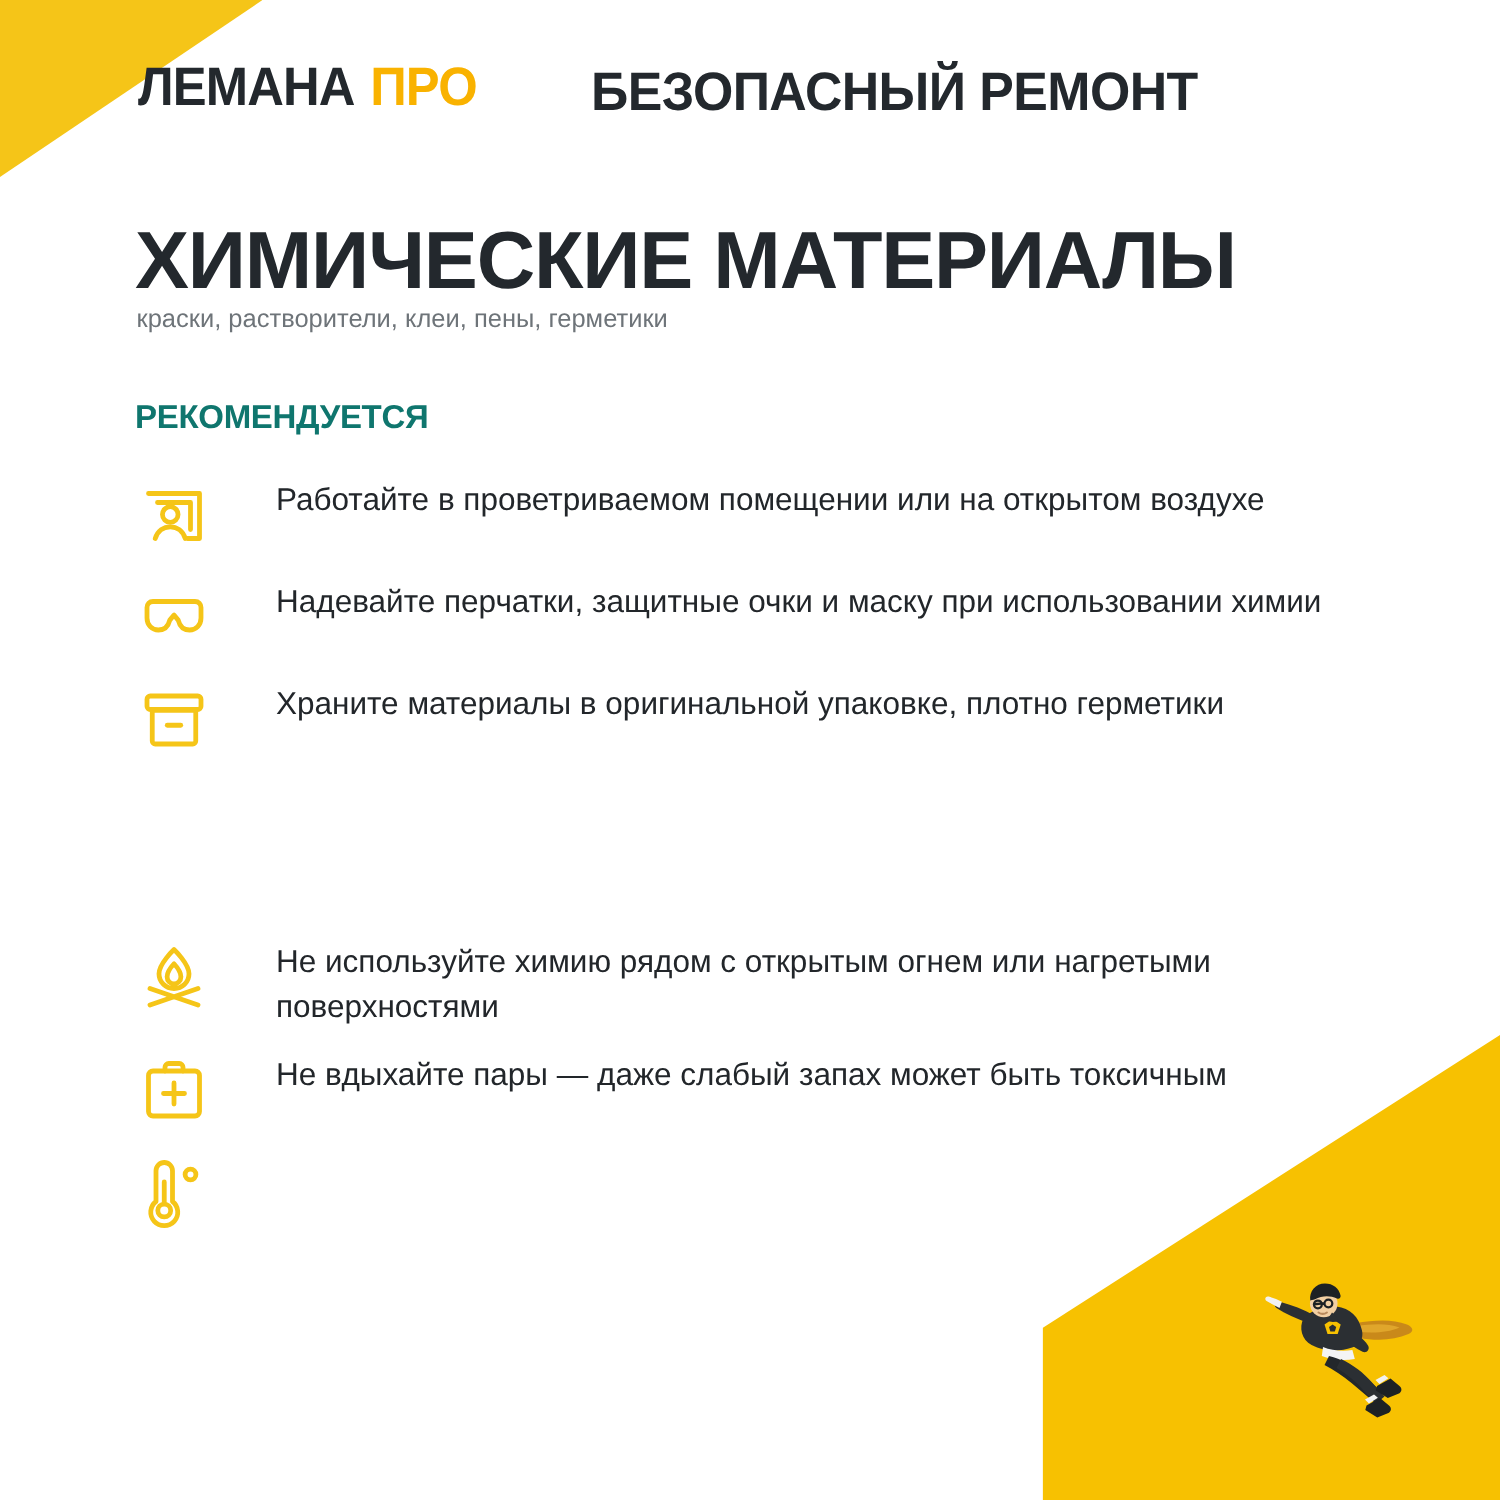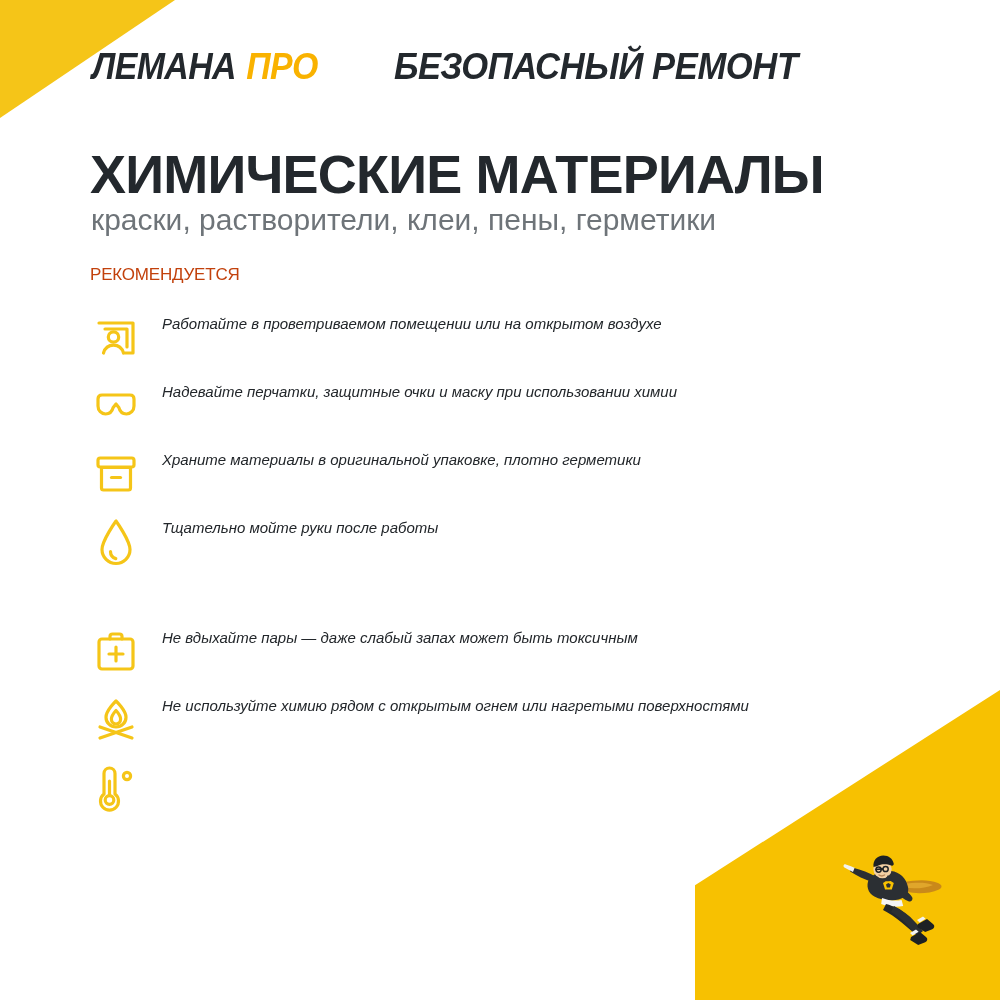--- a/index.html
+++ b/index.html
@@ -37,22 +37,21 @@
   }
 
   
   .header {
     position: absolute;
     top: 40px;
     left: 92px;
     right: 60px;
     height: 54px;
     display: flex;
-    align-items: center;
-    font-style: italic;
+    align-items: flex-start;
   }
   .logo {
     display: flex;
     align-items: baseline;
     font-weight: 700;
     font-size: 36px;
     letter-spacing: -0.6px;
     line-height: 1;
     white-space: nowrap;
     transform: scaleX(0.94);
@@ -80,60 +79,59 @@
     font-size: 54px;
     font-weight: 700;
     letter-spacing: -0.8px;
     color: #23282d;
     white-space: nowrap;
   }
   .page-subtitle {
     position: absolute;
     top: 203px;
     left: 91px;
-    font-size: 30px;
+    font-size: 17px;
     font-weight: 400;
     color: #6e7479;
     white-space: nowrap;
   }
 
   
   .section { position: absolute; left: 90px; }
   .section-heading {
-    font-size: 17px;
-    font-weight: 400;
+    font-size: 22px;
+    font-weight: 700;
     letter-spacing: -0.2px;
-    color: #c2410c;
+    color: #0f766e;
     margin: 0 0 23px 0;
     white-space: nowrap;
   }
 
   .item {
     display: flex;
     align-items: flex-start;
     margin-bottom: 10px;
   }
   .item-icon {
     flex: 0 0 52px;
     width: 52px;
     height: 56px;
     display: flex;
     align-items: center;
     justify-content: center;
     margin-top: 2px;
   }
   .item-icon svg { display: block; }
   .item-text {
-    margin-left: 20px;
-    font-size: 15px;
+    margin-left: 42px;
+    font-size: 21px;
     line-height: 1.42;
     color: #22262a;
     max-width: 700px;
     padding-top: 5px;
-    font-style: italic;
   }
 
   
   .mascot {
     position: absolute;
     right: 28px;
     bottom: 42px;
     width: 160px;
     height: 120px;
   }
@@ -185,53 +183,44 @@
       <span class="item-icon">
         <svg width="46" height="42" viewBox="0 0 46 42" fill="none" stroke="#f5c518" stroke-width="3.2" stroke-linecap="round" stroke-linejoin="round">
           <rect x="5" y="5" width="36" height="9" rx="2.2"></rect>
           <path d="M8.5 14.5h29V35a2 2 0 0 1-2 2h-25a2 2 0 0 1-2-2z"></path>
           <path d="M18.5 24.5h9"></path>
         </svg>
       </span>
       <span class="item-text">Храните материалы в оригинальной упаковке, плотно герметики</span>
     </div>
 
-    <div class="item">
-      <span class="item-icon">
-        <svg width="38" height="48" viewBox="0 0 38 48" fill="none" stroke="#f5c518" stroke-width="3.2" stroke-linecap="round" stroke-linejoin="round">
-          <path d="M19 3C19 3 5 22.5 5 31.5A14 14 0 0 0 33 31.5C33 22.5 19 3 19 3z"></path>
-          <path d="M13.5 33.5c0 3.4 2.2 6.2 5.3 7.1"></path>
-        </svg>
-      </span>
-      <span class="item-text">Тщательно мойте руки после работы</span>
-    </div>
   </div>
 
   <div class="section" style="top:622px;">
+
+    <div class="item">
+      <span class="item-icon">
+        <svg width="46" height="46" viewBox="0 0 46 46" fill="none" stroke="#f5c518" stroke-width="3.2" stroke-linecap="round" stroke-linejoin="round">
+          <path d="M23 4c0 0-10 9.5-10 16.2 0 5.6 4.5 9.8 10 9.8s10-4.2 10-9.8C33 13.5 23 4 23 4z"></path>
+          <path d="M23 13.5c0 0-4.6 5-4.6 8.6 0 2.8 2.1 4.9 4.6 4.9s4.6-2.1 4.6-4.9c0-3.6-4.6-8.6-4.6-8.6z"></path>
+          <path d="M7 30l32 11M39 30L7 41"></path>
+        </svg>
+      </span>
+      <span class="item-text">Не используйте химию рядом с открытым огнем или нагретыми поверхностями</span>
+    </div>
 
     <div class="item">
       <span class="item-icon">
         <svg width="44" height="46" viewBox="0 0 44 46" fill="none" stroke="#f5c518" stroke-width="3.2" stroke-linecap="round" stroke-linejoin="round">
           <path d="M16 10V7.5A2.5 2.5 0 0 1 18.5 5h7A2.5 2.5 0 0 1 28 7.5V10"></path>
           <rect x="5" y="10" width="34" height="30" rx="3"></rect>
           <path d="M22 18v14M15 25h14"></path>
         </svg>
       </span>
       <span class="item-text">Не вдыхайте пары — даже слабый запах может быть токсичным</span>
-    </div>
-
-    <div class="item">
-      <span class="item-icon">
-        <svg width="46" height="46" viewBox="0 0 46 46" fill="none" stroke="#f5c518" stroke-width="3.2" stroke-linecap="round" stroke-linejoin="round">
-          <path d="M23 4c0 0-10 9.5-10 16.2 0 5.6 4.5 9.8 10 9.8s10-4.2 10-9.8C33 13.5 23 4 23 4z"></path>
-          <path d="M23 13.5c0 0-4.6 5-4.6 8.6 0 2.8 2.1 4.9 4.6 4.9s4.6-2.1 4.6-4.9c0-3.6-4.6-8.6-4.6-8.6z"></path>
-          <path d="M7 30l32 11M39 30L7 41"></path>
-        </svg>
-      </span>
-      <span class="item-text">Не используйте химию рядом с открытым огнем или нагретыми поверхностями</span>
     </div>
 
     <div class="item">
       <span class="item-icon">
         <svg width="46" height="50" viewBox="0 0 46 50" fill="none" stroke="#f5c518" stroke-width="3.2" stroke-linecap="round" stroke-linejoin="round">
           <path d="M22 30.5V10.5a5.5 5.5 0 0 0-11 0v20.5a9 9 0 1 0 11 0z"></path>
           <path d="M16.5 18v14"></path>
           <circle cx="16.5" cy="37" r="4.3"></circle>
           <circle cx="34" cy="13" r="3.6"></circle>
         </svg>

